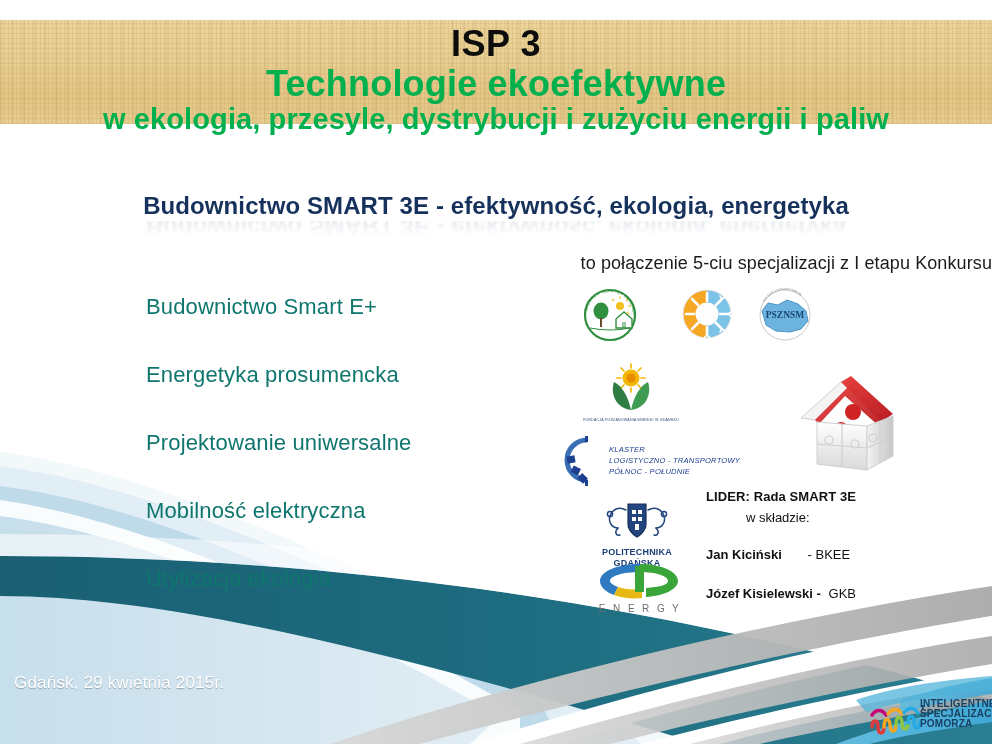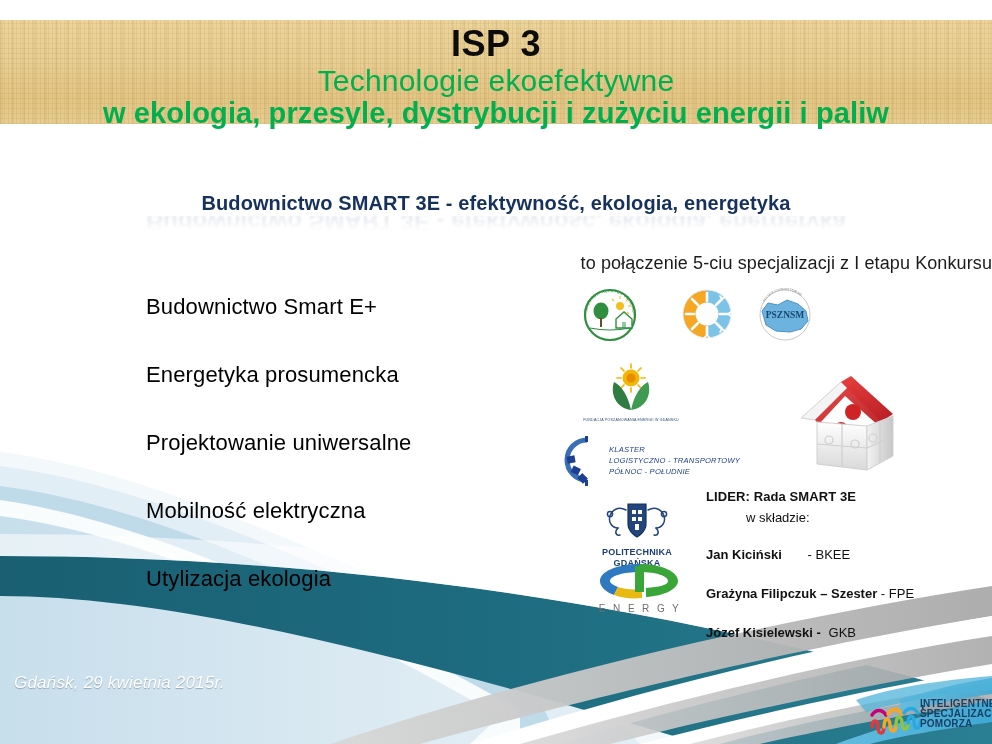--- a/index.html
+++ b/index.html
@@ -22,47 +22,47 @@
       repeating-linear-gradient(0deg, rgba(150,115,55,.10) 0 1px, rgba(255,255,255,0) 1px 5px),
       repeating-linear-gradient(90deg, rgba(140,105,45,.07) 0 3px, rgba(255,255,255,0) 3px 11px),
       linear-gradient(180deg,#ecd49a 0%,#e8ce92 40%,#e3c584 75%,#e7cd90 100%);
     display:flex;flex-direction:column;align-items:center;justify-content:flex-start;
     box-sizing:border-box;padding-top:6px;
   }
   .banner-l1{
     font-size:36px;font-weight:bold;color:#0c0c0c;line-height:1.02;letter-spacing:.5px;
   }
   .banner-l2{
-    font-size:30px;font-weight:normal;color:#00b04f;line-height:1.06;margin-top:2px;letter-spacing:.2px;
+    font-size:36px;font-weight:bold;color:#00b04f;line-height:1.06;margin-top:2px;letter-spacing:.2px;
   }
   .banner-l3{
     font-size:29px;font-weight:bold;color:#00b04f;line-height:1.08;margin-top:1px;letter-spacing:.1px;
     white-space:nowrap;
   }
 
   
   .subtitle-wrap{position:absolute;left:0;top:192px;width:992px;text-align:center;}
   .subtitle{
-    font-size:20px;font-weight:bold;color:#15315c;letter-spacing:.1px;white-space:nowrap;
+    font-size:24px;font-weight:bold;color:#15315c;letter-spacing:.1px;white-space:nowrap;
   }
   .subtitle-reflection{
     font-size:24px;font-weight:bold;color:rgba(21,49,92,.22);white-space:nowrap;
     transform:scaleY(-1);margin-top:1px;
     -webkit-mask-image:linear-gradient(to top, rgba(0,0,0,.55), rgba(0,0,0,0) 75%);
     mask-image:linear-gradient(to top, rgba(0,0,0,.55), rgba(0,0,0,0) 75%);
     filter:blur(1.1px);height:20px;overflow:hidden;
   }
   .tagline{
     position:absolute;left:0;top:253px;width:992px;text-align:right;
     font-size:18px;color:#1b1b1b;letter-spacing:.1px;
   }
 
   
   .spec-list{position:absolute;left:146px;top:296px;width:430px;}
-  .spec-item{font-size:22px;color:#000000;line-height:1;height:68px;letter-spacing:.15px;}
+  .spec-item{font-size:22px;color:#0f766e;line-height:1;height:68px;letter-spacing:.15px;}
 
   
   .logo{position:absolute;}
   .logo-bkee{left:578px;top:287px;width:64px;height:56px;}
   .logo-sunsnow{left:678px;top:287px;width:58px;height:56px;}
   .logo-psznsm{left:754px;top:287px;width:62px;height:56px;}
   .logo-fpe{left:576px;top:360px;width:110px;height:76px;}
   .logo-klaster{left:563px;top:432px;width:170px;height:56px;}
   .logo-pg{left:584px;top:500px;width:106px;height:60px;}
   .logo-energy{left:590px;top:560px;width:100px;height:56px;}
@@ -77,21 +77,21 @@
   .member{font-size:13px;color:#111;white-space:nowrap;}
   .m1{margin-top:22px;}
   .m2{margin-top:24px;}
   .m3{margin-top:24px;}
   .member b{font-weight:bold;}
   .member span.aff{font-weight:normal;}
 
   
   .footer-date{
     position:absolute;left:14px;top:673px;font-size:17px;color:#ffffff;
-    letter-spacing:.2px;text-shadow:0 1px 1px rgba(0,0,0,.28);font-style:italic;
+    letter-spacing:.2px;text-shadow:0 1px 1px rgba(0,0,0,.28);
   }
   .isp-logo{position:absolute;left:866px;top:697px;width:122px;height:44px;}
   .isp-text{
     position:absolute;left:920px;top:699px;line-height:1.0;
   }
   .isp-text div{
     font-size:10px;font-weight:bold;color:#1a3f63;letter-spacing:.2px;
   }
 </style>
 </head>
@@ -355,25 +355,20 @@
   <div class="lider">
     <div class="lider-title">LIDER:  Rada SMART 3E</div>
     <div class="lider-sub">w składzie:</div>
 
     <div class="member m1">
       <b>Jan Kiciński</b>
       <span class="aff" style="margin-left:22px;">-</span>
       <span class="aff">BKEE</span>
     </div>
 
-    <div class="member m2">
-      <b>Grażyna  Filipczuk – Szester</b>
-      <span class="aff">-</span>
-      <span class="aff">FPE</span>
-    </div>
 
     <div class="member m3">
       <b>Józef Kisielewski</b>
       <b>-</b>
       <span class="aff" style="margin-left:4px;">GKB</span>
     </div>
   </div>
 
   <div class="footer-date">Gdańsk, 29 kwietnia 2015r.</div>
 

